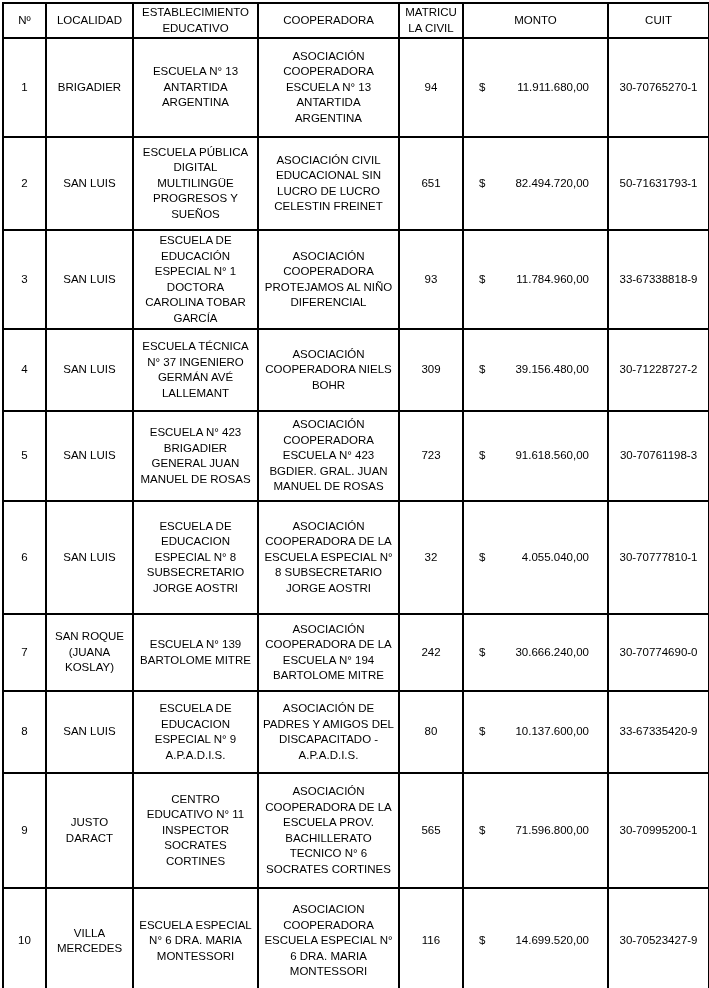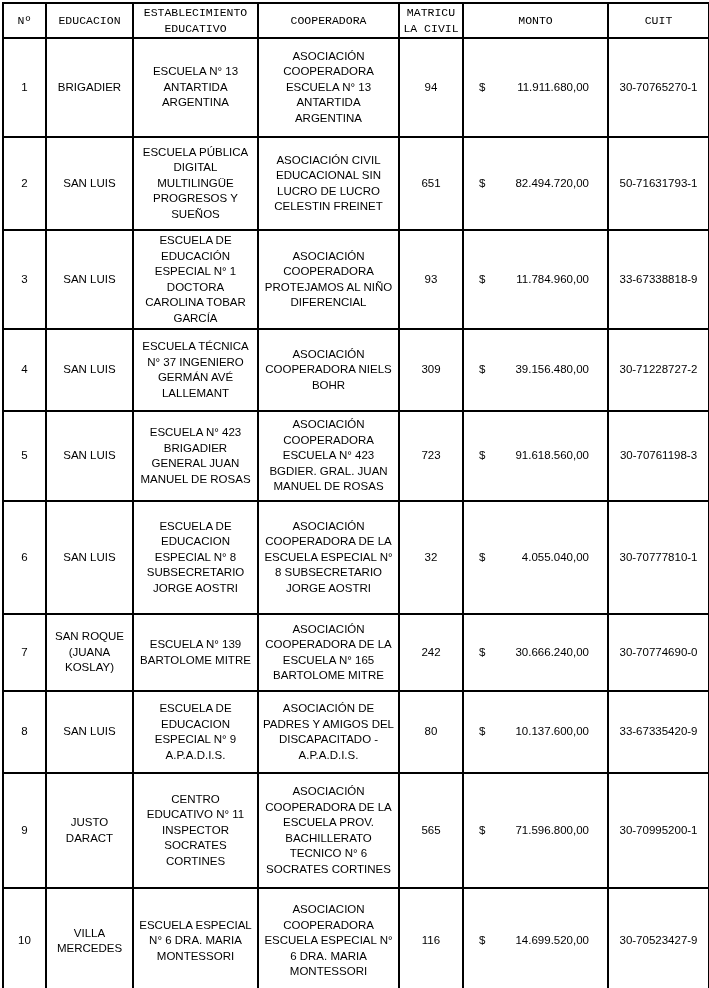--- a/index.html
+++ b/index.html
@@ -35,21 +35,21 @@
     vertical-align: middle;
     padding: 1px 3px;
     font-weight: 400;
     overflow: hidden;
     word-wrap: break-word;
   }
   table.grid th {
     white-space: pre-line;
   }
   
-  thead tr          { height: 34px; font-family: Liberation Mono, monospace;  }
+  thead tr          { height: 34px;  }
   tbody tr:nth-child(1)  { height: 99px;  }
   tbody tr:nth-child(2)  { height: 93px;  }
   tbody tr:nth-child(3)  { height: 99px;  }
   tbody tr:nth-child(4)  { height: 82px;  }
   tbody tr:nth-child(5)  { height: 90px;  }
   tbody tr:nth-child(6)  { height: 113px; }
   tbody tr:nth-child(7)  { height: 77px;  }
   tbody tr:nth-child(8)  { height: 82px;  }
   tbody tr:nth-child(9)  { height: 115px; }
   tbody tr:nth-child(10) { height: 106px; }
@@ -73,21 +73,21 @@
       <col style="width:87px">
       <col style="width:125px">
       <col style="width:141px">
       <col style="width:64px">
       <col style="width:145px">
       <col style="width:101px">
     </colgroup>
     <thead>
       <tr>
         <th>Nº</th>
-        <th>EDUCACION</th>
+        <th>LOCALIDAD</th>
         <th>ESTABLECIMIENTO EDUCATIVO</th>
         <th>COOPERADORA</th>
         <th>MATRICU
 LA CIVIL</th>
         <th>MONTO</th>
         <th>CUIT</th>
       </tr>
     </thead>
     <tbody>
       <tr>
@@ -171,21 +171,21 @@
             <span>$</span>
             <span>4.055.040,00</span>
           </div>
         </td>
         <td>30-70777810-1</td>
       </tr>
       <tr>
         <td>7</td>
         <td>SAN ROQUE (JUANA KOSLAY)</td>
         <td>ESCUELA N° 139 BARTOLOME MITRE</td>
-        <td>ASOCIACIÓN COOPERADORA DE LA ESCUELA N° 165 BARTOLOME MITRE</td>
+        <td>ASOCIACIÓN COOPERADORA DE LA ESCUELA N° 194 BARTOLOME MITRE</td>
         <td>242</td>
         <td class="monto-cell">
           <div class="monto-wrap">
             <span>$</span>
             <span>30.666.240,00</span>
           </div>
         </td>
         <td>30-70774690-0</td>
       </tr>
       <tr>

